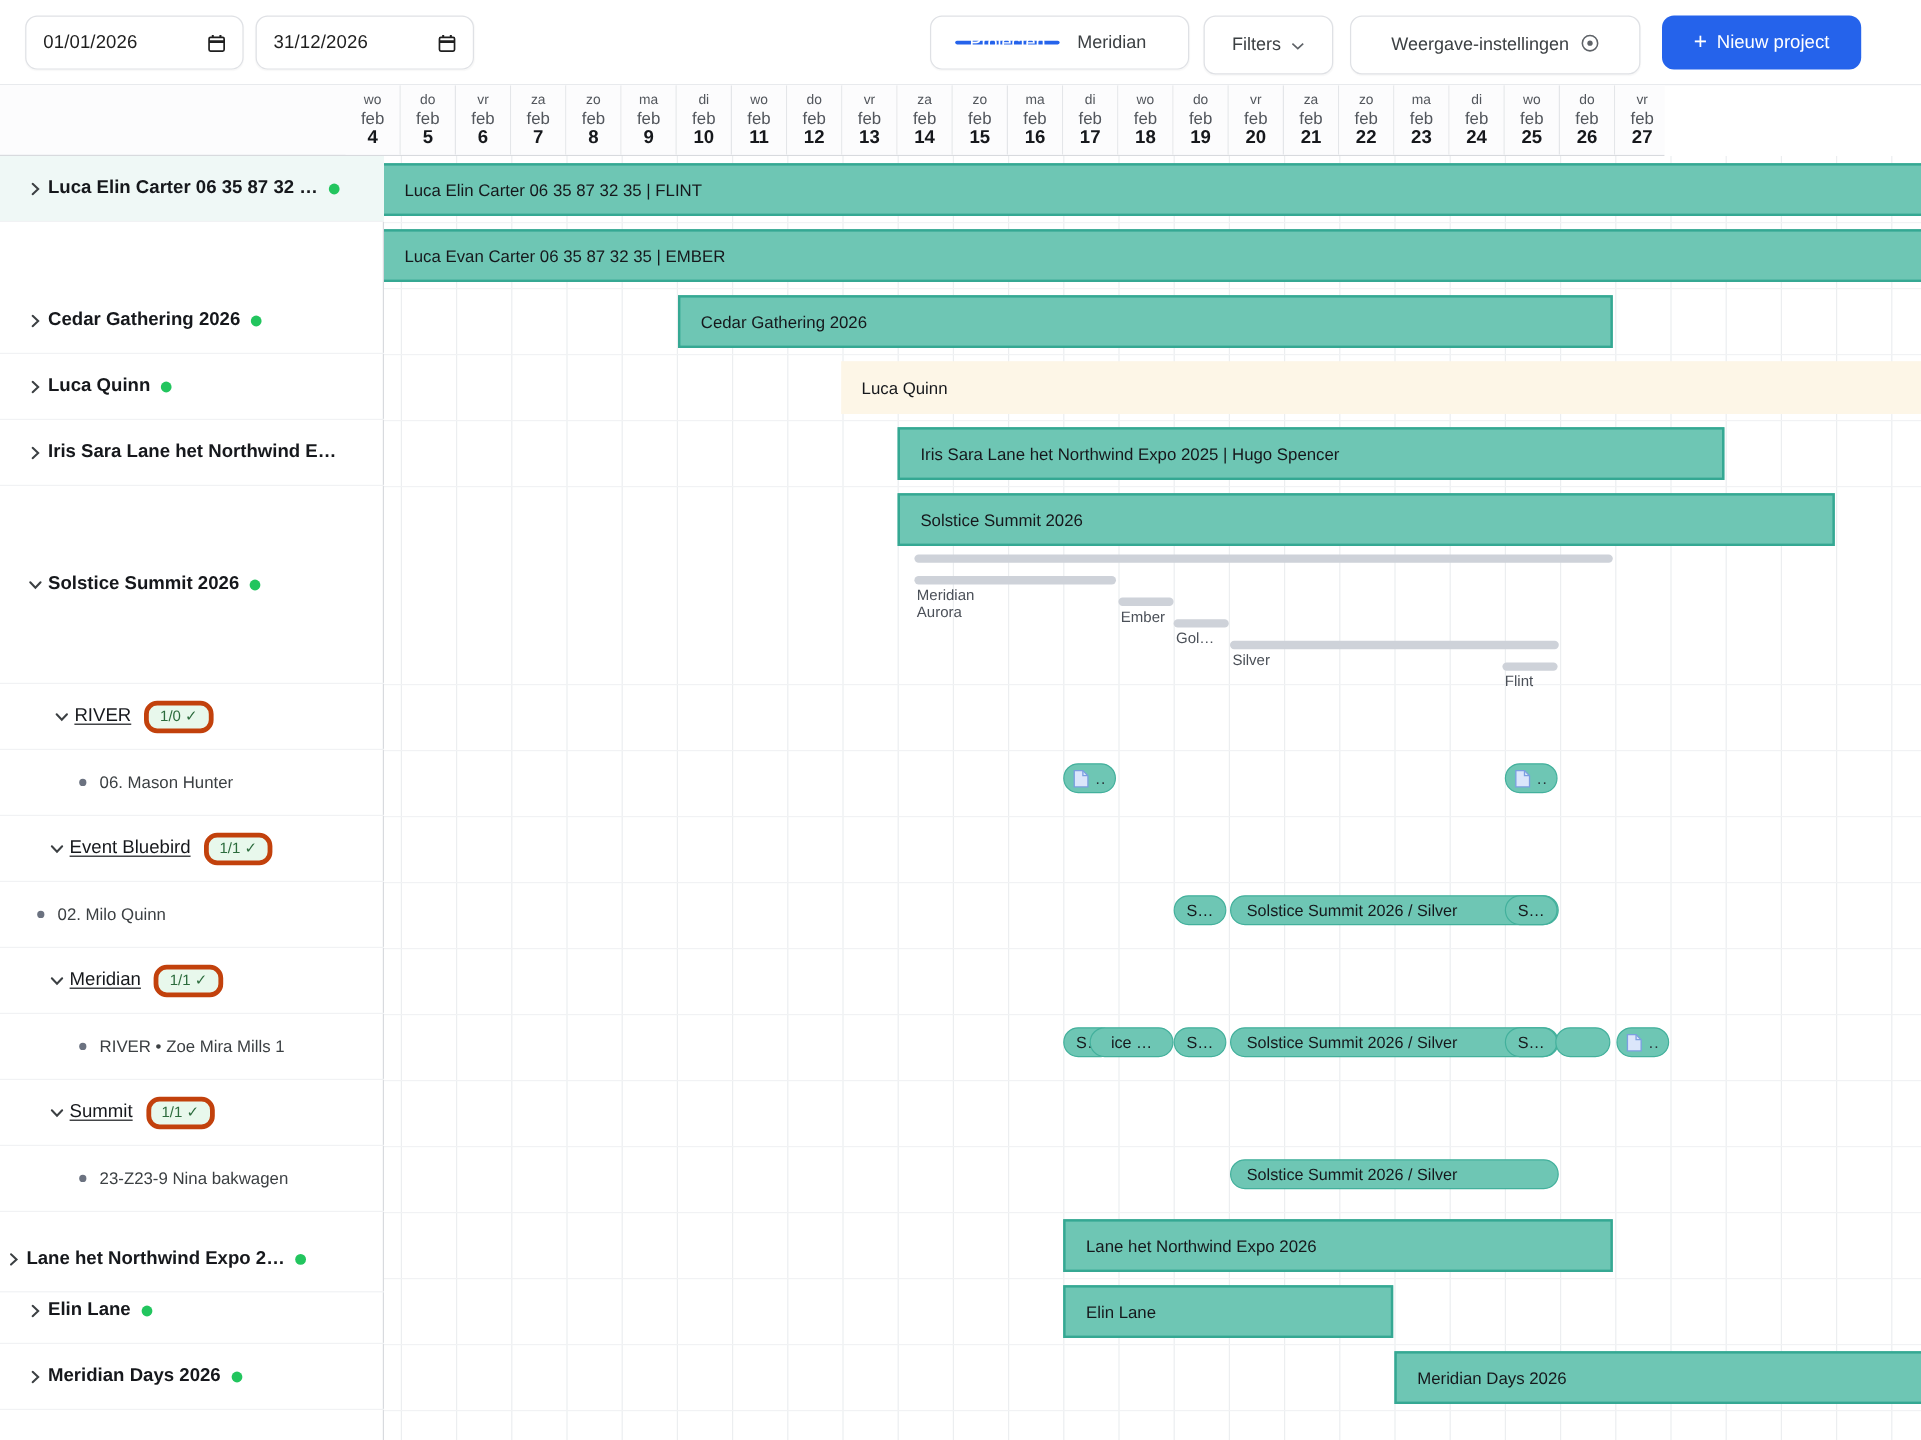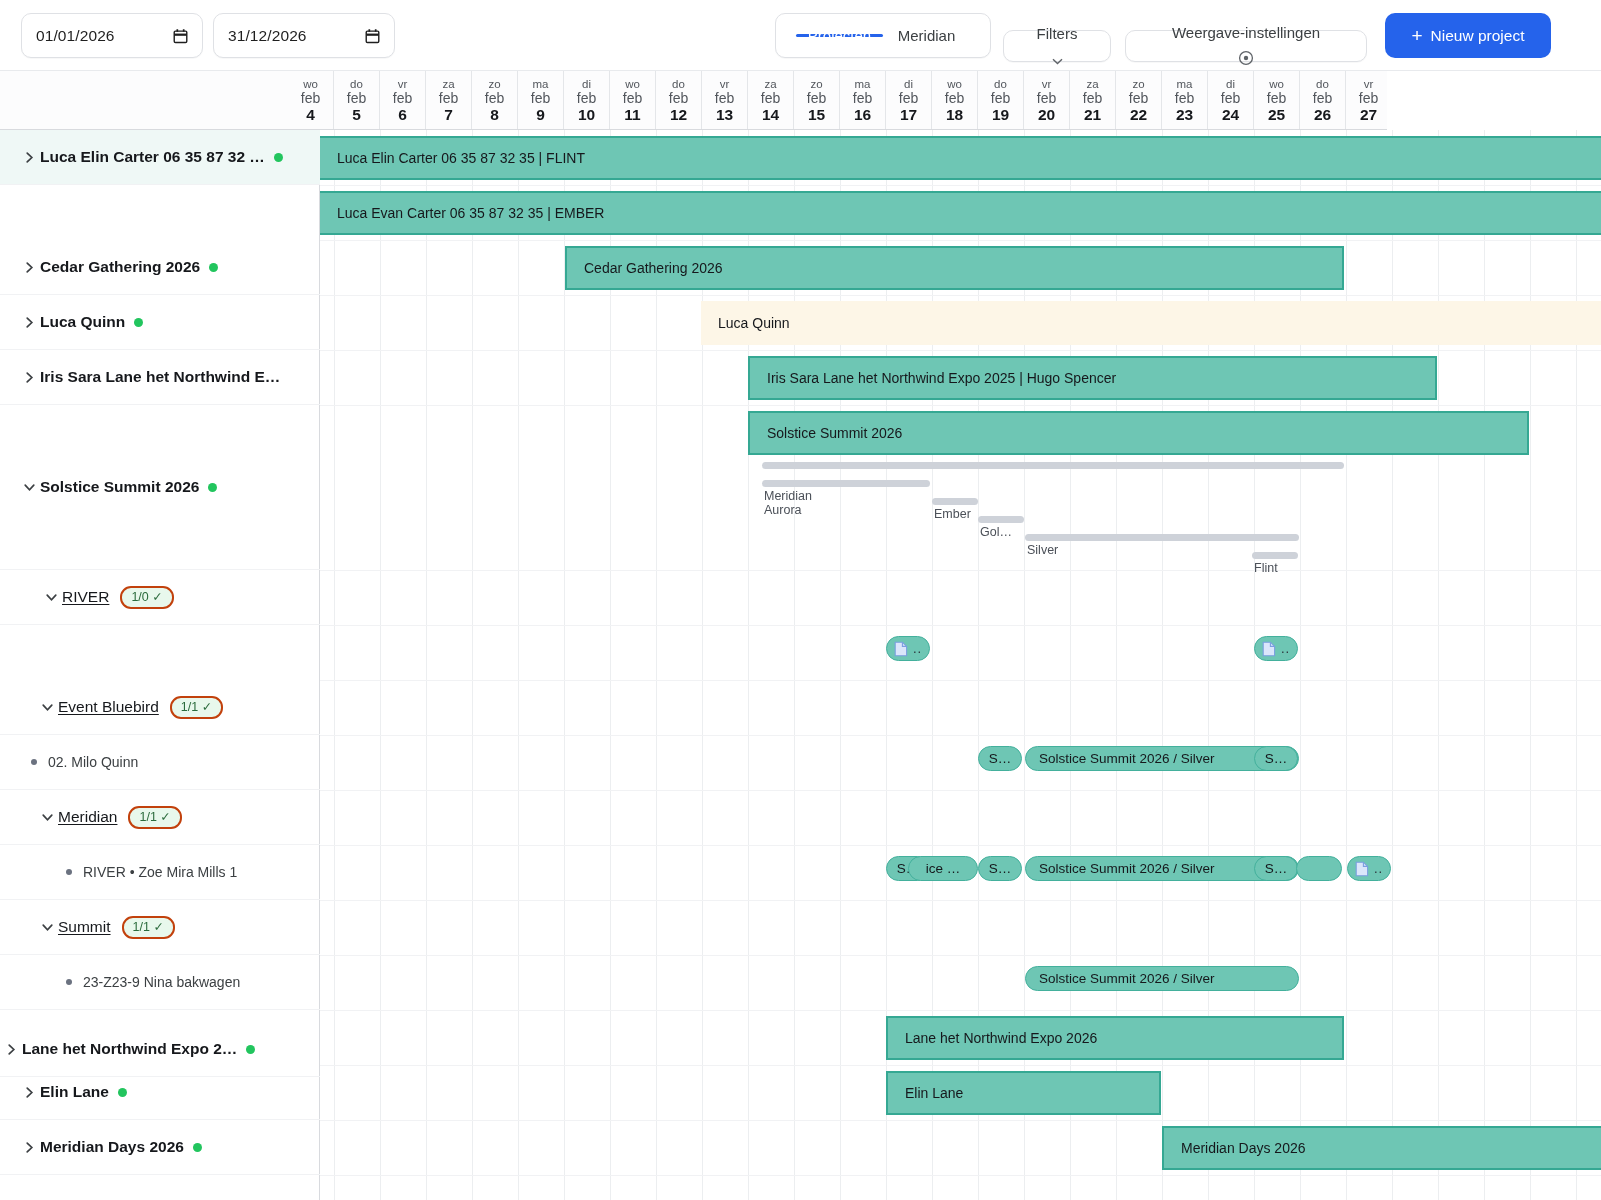--- a/index.html
+++ b/index.html
@@ -44,28 +44,27 @@
     box-shadow: 0 1px 1px rgba(0,0,0,0.03);
   }
   .seg {
     flex: 1; display: flex; align-items: center; justify-content: center;
     font-size: 15px; border-radius: 7px; color: #3c4043;
     cursor: pointer;
   }
   .seg.active { background: #2563eb; color: #fff; font-weight: 400; }
 
   .pill-btn {
-    position: absolute; top: 30px;
-    height: 32px;
+    position: absolute; top: 13px;
+    height: 49px;
     border: 1px solid #dfe1e5; border-radius: 10px;
     background: #fff;
     display: flex; align-items: center; justify-content: center;
     gap: 9px; font-size: 15px; color: #3c4043; cursor: pointer;
     box-shadow: 0 1px 1px rgba(0,0,0,0.03);
-    flex-direction: column;
   }
   #btn-filters { left: 1003px; width: 108px; }
   #btn-view    { left: 1125px; width: 242px; }
 
   #btn-new {
     position: absolute; top: 13px; left: 1385px;
     width: 166px; height: 45px;
     background: #2563eb; border-radius: 10px;
     display: flex; align-items: center; justify-content: center;
     gap: 8px; color: #fff; font-size: 15.5px; cursor: pointer;
@@ -127,21 +126,21 @@
   .dot {
     width: 9px; height: 9px; border-radius: 50%;
     background: #22c55e; flex: 0 0 9px; margin-left: 9px;
   }
   .grouplabel {
     font-size: 15.5px; color: #16181c; text-decoration: underline;
     text-underline-offset: 2px;
   }
   .badge {
     margin-left: 11px; flex: 0 0 auto;
-    background: #e8f8ec; border: 2px solid #c2410c;
+    background: #e8f8ec; border: 4px solid #c2410c;
     color: #2b6b3c; font-size: 12.5px;
     border-radius: 11px; padding: 3px 9px 3px 9px; line-height: 13px;
     white-space: nowrap;
   }
   .bullet {
     width: 6px; height: 6px; border-radius: 50%;
     background: #6b7280; flex: 0 0 6px; margin-right: 11px;
   }
   .childlabel { font-size: 14px; color: #3c4043; }
 
@@ -588,20 +587,24 @@
       </div>
       <div class="srow" style="top: 440px; height: 55px; padding-left: 40px;">
         <span class="chev">
           <svg width="13" height="13" viewBox="0 0 13 13" fill="none" stroke="#3c4043" stroke-width="1.7" stroke-linecap="round">
             <path d="M2.2 4.2l4.3 4.6 4.3-4.6"></path>
           </svg>
         </span>
         <span class="grouplabel">RIVER</span>
         <span class="badge">1/0 ✓</span>
       </div>
+      <div class="srow" style="top: 495px; height: 55px; padding-left: 66px;">
+        <span class="bullet"></span>
+        <span class="childlabel">06. Mason Hunter</span>
+      </div>
       <div class="srow" style="top: 550px; height: 55px; padding-left: 36px;">
         <span class="chev">
           <svg width="13" height="13" viewBox="0 0 13 13" fill="none" stroke="#3c4043" stroke-width="1.7" stroke-linecap="round">
             <path d="M2.2 4.2l4.3 4.6 4.3-4.6"></path>
           </svg>
         </span>
         <span class="grouplabel">Event Bluebird</span>
         <span class="badge">1/1 ✓</span>
       </div>
       <div class="srow" style="top: 605px; height: 55px; padding-left: 31px;">

